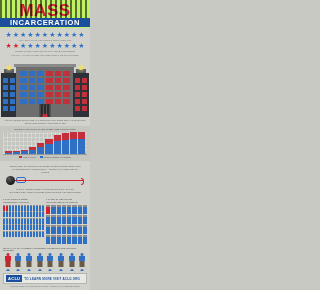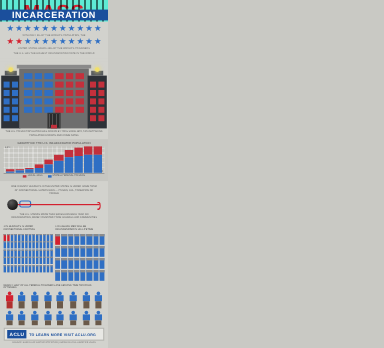--- a/index.html
+++ b/index.html
@@ -4,21 +4,21 @@
 <style>
   html,body{margin:0;padding:0;background:#c9c9c4;}
   body{
     width:90px;height:290px;overflow:hidden;
     font-family:"Liberation Sans", sans-serif;
     color:#3b3b3b;
   }
   .page{position:relative;width:90px;height:290px;background:#d2d2cd;}
 
   
-  .hdr{position:relative;height:18px;background:#5eead4;overflow:hidden;}
+  .hdr{position:relative;height:28px;background:#bef264;overflow:hidden;}
   .hdr .mass{
     position:absolute;left:0;top:1px;width:90px;height:19px;
     display:flex;align-items:center;justify-content:center;
     font-size:17px;font-weight:bold;letter-spacing:0.5px;
     color:#d3212f;line-height:17px;
   }
   .hdr .stripes{
     position:absolute;left:0;top:0;width:90px;height:20px;
     background:repeating-linear-gradient(90deg,
       rgba(0,0,0,.55) 0 2px, rgba(0,0,0,0) 2px 5px);

